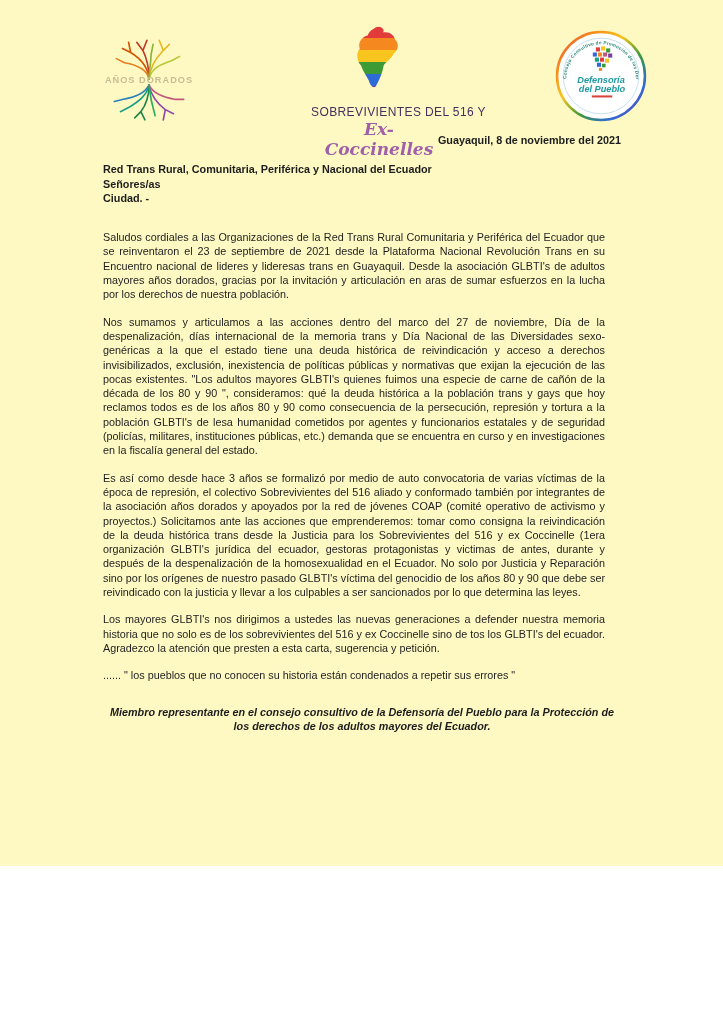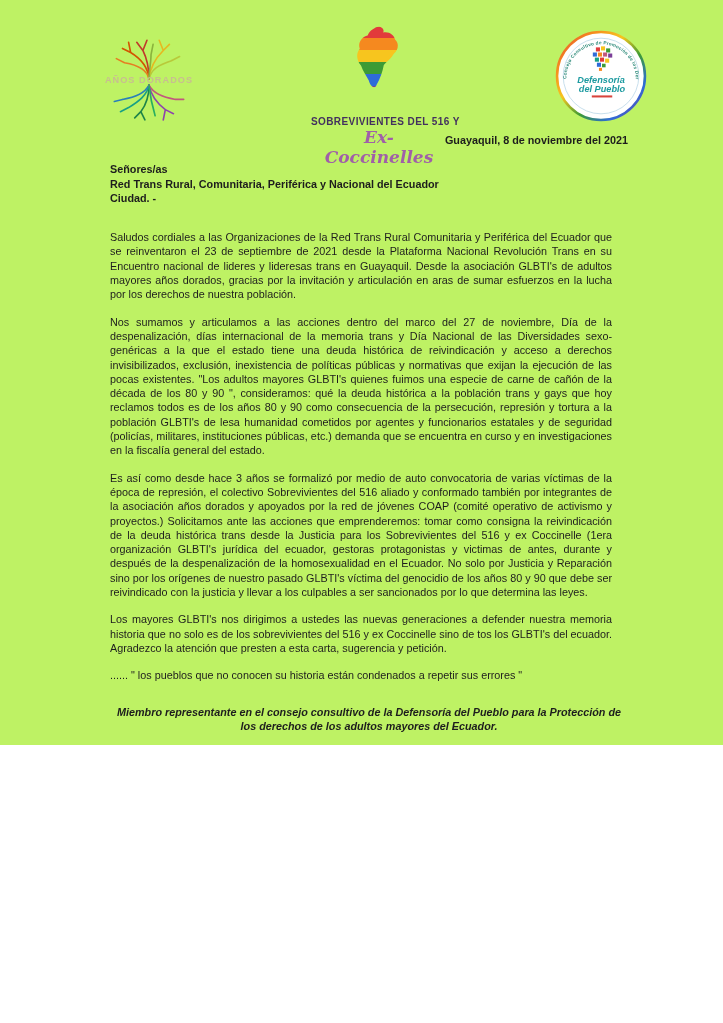--- a/index.html
+++ b/index.html
@@ -1,35 +1,35 @@
 <!DOCTYPE html>
 <html><head>
 <meta charset="utf-8">
 <style>
   html,body { margin:0; padding:0; background:#ffffff; }
   .page {
-    position:relative; width:723px; height:745px; background:#bef264;
+    position:relative; width:723px; height:866px; background:#fef9c3;
     font-family:"Liberation Sans", sans-serif; color:#1d1d1d; overflow:hidden;
   }
   
   .logos { position:absolute; top:26px; left:95px; width:552px;
            display:flex; justify-content:space-between; align-items:flex-start; }
   .logo-left  { width:108px; height:102px; }
   .ad-text { font-size:9px; font-weight:bold; letter-spacing:1px; fill:#c8bd91; }
   .logo-center { width:136px; text-align:center; margin-top:0; }
   .ecuador-map { width:64px; height:72px; display:block; margin:0 auto; }
-  .sob-caps { font-size:10px; font-weight:bold; color:#43315e; letter-spacing:0.4px; margin-top:18px; white-space:nowrap; }
+  .sob-caps { font-size:12px; font-weight:normal; color:#43315e; letter-spacing:0.4px; margin-top:7px; white-space:nowrap; }
   .sob-script { font-family:"DejaVu Serif", serif; font-style:italic; font-weight:bold;
                 font-size:17px; color:#a05fa8; line-height:20px; }
   .logo-right { width:92px; height:92px; margin-top:4px; }
   .ring-text { font-size:4.6px; font-weight:bold; fill:#2e8b7a; letter-spacing:0.2px; }
   .def-text1, .def-text2 { font-size:9px; font-weight:bold; font-style:italic;
                            fill:#1c9aa0; text-anchor:middle; }
   
-  .content { position:absolute; top:133px; left:110px; width:518px;
+  .content { position:absolute; top:133px; left:103px; width:518px;
              font-size:10.8px; line-height:14.3px; }
   .date { font-weight:bold; text-align:right; margin:0 0 15px 0; }
   .recipient { font-weight:bold; margin:0 0 25px 0; }
   .recipient div { margin:0; }
   .purple { color:#7030A0; font-style:italic; }
   .para { margin:0 16px 13px 0; text-align:justify; }
   .closing { margin:0 0 13px 0; text-align:justify; }
   .quote { text-align:left; margin:0 0 22px 0; }
   .signature { text-align:center; font-weight:bold; }
   .signature div { margin:0; }
@@ -118,22 +118,22 @@
       <text x="46" y="61" class="def-text2">del Pueblo</text>
       <rect x="36" y="64" width="20" height="2" fill="#d8443c"></rect>
     </svg>
   </header>
 
   <main class="content">
 
     <div class="date">Guayaquil, 8 de noviembre del 2021</div>
 
     <div class="recipient">
+      <div>Red Trans Rural, Comunitaria, Periférica y Nacional del Ecuador</div>
       <div>Señores/as</div>
-      <div>Red Trans Rural, Comunitaria, Periférica y Nacional del Ecuador</div>
       <div>Ciudad. -</div>
     </div>
 
     <p class="para">Saludos cordiales a las Organizaciones de la Red Trans Rural Comunitaria y Periférica del Ecuador que se reinventaron el 23 de septiembre de 2021 desde la Plataforma Nacional Revolución Trans en su Encuentro nacional de lideres y lideresas trans en Guayaquil. Desde la asociación GLBTI's de adultos mayores años dorados, gracias por la invitación y articulación en aras de sumar esfuerzos en la lucha por los derechos de nuestra población.</p>
     <p class="para">Nos sumamos y articulamos a las acciones dentro del marco del 27 de noviembre, Día de la despenalización, días internacional de la memoria trans y Día Nacional de las Diversidades sexo-genéricas a la que el estado tiene una deuda histórica de reivindicación y acceso a derechos invisibilizados, exclusión, inexistencia de políticas públicas y normativas que exijan la ejecución de las pocas existentes. "Los adultos mayores GLBTI's quienes fuimos una especie de carne de cañón de la década de los 80 y 90 ", consideramos: qué la deuda histórica a la población trans y gays que hoy reclamos todos es de los años 80 y 90 como consecuencia de la persecución, represión y tortura a la población GLBTI's de lesa humanidad cometidos por agentes y funcionarios estatales y de seguridad (policías, militares, instituciones públicas, etc.) demanda que se encuentra en curso y en investigaciones en la fiscalía general del estado.</p>
     <p class="para">Es así como desde hace 3 años se formalizó por medio de auto convocatoria de varias víctimas de la época de represión, el colectivo Sobrevivientes del 516 aliado y conformado también por integrantes de la asociación años dorados y apoyados por la red de jóvenes COAP (comité operativo de activismo y proyectos.) Solicitamos ante las acciones que emprenderemos: tomar como consigna la reivindicación de la deuda histórica trans desde la Justicia para los Sobrevivientes del 516 y ex Coccinelle (1era organización GLBTI's jurídica del ecuador, gestoras protagonistas y victimas de antes, durante y después de la despenalización de la homosexualidad en el Ecuador.  No solo por Justicia y Reparación sino por los orígenes de nuestro pasado GLBTI's víctima del genocidio de los años 80 y 90 que debe ser reivindicado con la justicia y llevar a los culpables a ser sancionados por lo que determina las leyes.</p>
     <p class="para">Los mayores GLBTI's nos dirigimos a ustedes las nuevas generaciones a defender nuestra memoria historia que no solo es de los sobrevivientes del 516 y ex Coccinelle sino de tos los GLBTI's del ecuador. Agradezco la atención que presten a esta carta, sugerencia y petición.</p>
 
     <p class="para quote">...... " los pueblos que no conocen su historia están condenados a repetir sus errores "</p>
 

